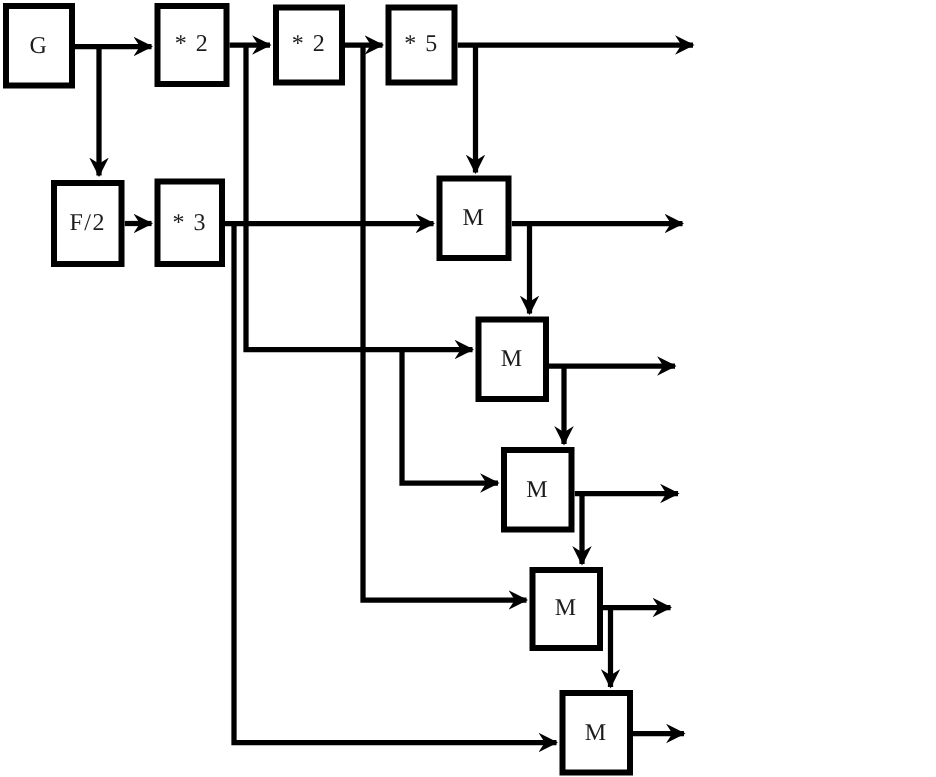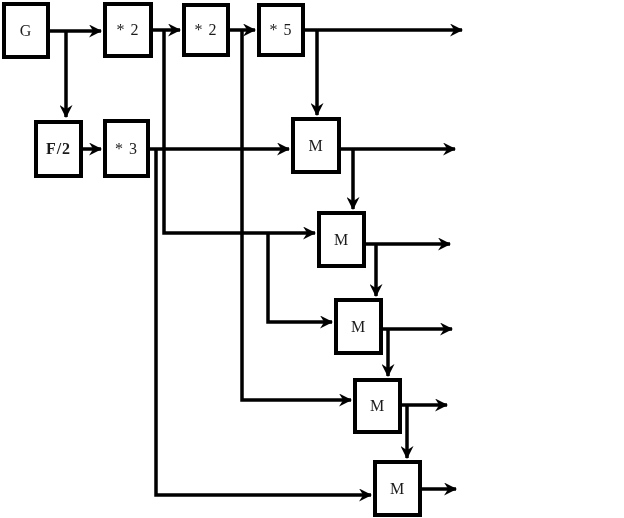--- a/index.html
+++ b/index.html
@@ -71,21 +71,21 @@
   </div>
   <div class="box" style="left:103px; top:2px;   width:50px; height:56px;">
     <span>* 2</span>
   </div>
   <div class="box" style="left:182px; top:3px;   width:48px; height:54px;">
     <span>* 2</span>
   </div>
   <div class="box" style="left:257px; top:3px;   width:48px; height:54px;">
     <span>* 5</span>
   </div>
-  <div class="box" style="left:34px;  top:120px; width:49px; height:58px;font-weight:bold;">
+  <div class="box" style="left:34px;  top:120px; width:49px; height:58px;">
     <span>F/2</span>
   </div>
   <div class="box" style="left:103px; top:119px; width:47px; height:59px;">
     <span>* 3</span>
   </div>
   <div class="box" style="left:291px; top:117px; width:50px; height:57px;">
     <span>M</span>
   </div>
   <div class="box" style="left:317px; top:211px; width:49px; height:57px;">
     <span>M</span>

